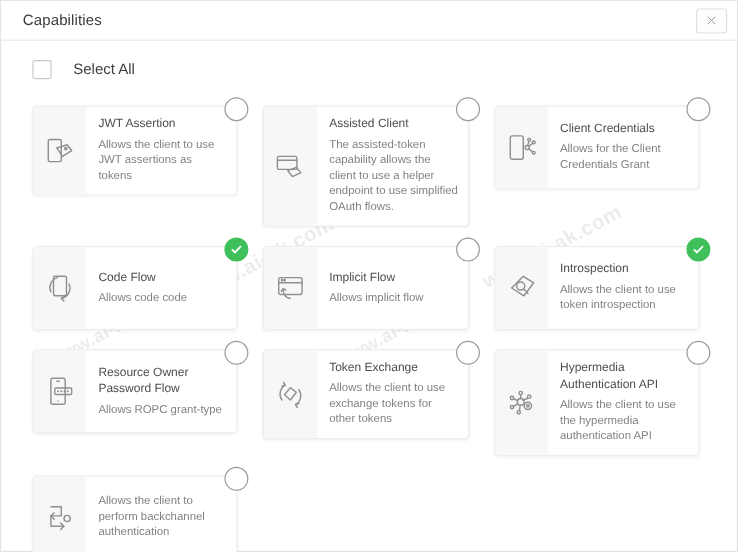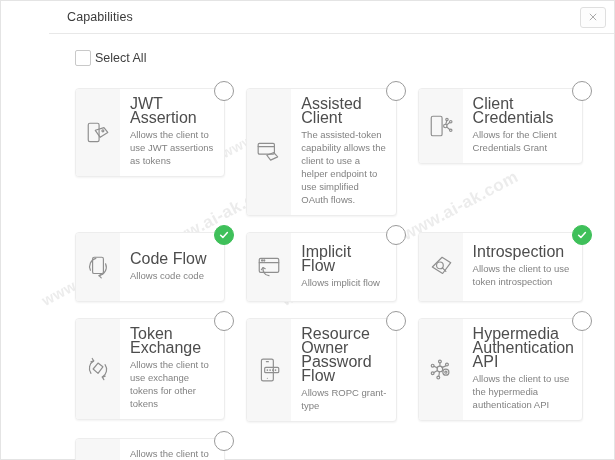--- a/index.html
+++ b/index.html
@@ -44,21 +44,20 @@
 
   
   .dialog {
     width: 615px;
     height: 460px;
     background: #ffffff;
     display: flex;
     flex-direction: column;
     position: relative;
     border: 1px solid #e4e4e4;
-    padding-left: 48px;
   }
 
   .dialog-header {
     height: 33px;
     min-height: 33px;
     border-bottom: 1px solid #e8e8e8;
     display: flex;
     align-items: center;
     padding: 0 8px 0 18px;
     background: #ffffff;
@@ -87,21 +86,21 @@
   .dialog-body {
     flex: 1;
     padding: 13px 16px 0 16px;
     position: relative;
     z-index: 10;
   }
 
   .select-all-row {
     display: flex;
     align-items: center;
-    gap: 4px;
+    gap: 18px;
     padding-left: 10px;
     margin-bottom: 12px;
     height: 22px;
   }
   .checkbox {
     width: 16px;
     height: 16px;
     border: 1px solid #c9c9c9;
     border-radius: 2px;
     background: #fff;
@@ -163,21 +162,21 @@
   }
 
   .card-text {
     flex: 1;
     padding: 8px 8px 9px 10px;
     display: flex;
     flex-direction: column;
     justify-content: center;
   }
   .card-title {
-    font-size: 16px;
+    font-size: 10px;
     color: #4d4d4d;
     line-height: 14px;
     margin-bottom: 3px;
     font-weight: 400;
   }
   .card-desc {
     font-size: 9.5px;
     color: #828282;
     line-height: 13px;
   }
@@ -350,49 +349,49 @@
           <svg viewBox="0 0 16 16">
             <path d="M3.5 8.3 L6.5 11.2 L12.5 4.8"></path>
           </svg>
         </div>
       </div>
 
       <div class="card-slot">
         <div class="card">
           <div class="card-icon-pane">
             <svg viewBox="0 0 24 24">
+              <rect x="5" y="2" width="11" height="20" rx="1.5"></rect>
+              <rect x="8" y="9.5" width="13" height="5" rx="1"></rect>
+              <path d="M10.5 12 L10.5 12.05 M13 12 L13 12.05 M15.5 12 L15.5 12.05 M18 12 L18 12.05" stroke-width="1.6"></path>
+              <path d="M9.6 4.3 L11.4 4.3"></path>
+              <circle cx="10.5" cy="19.6" r="0.55" fill="#8f8f8f" stroke="none"></circle>
+            </svg>
+          </div>
+          <div class="card-text">
+            <div class="card-title">Resource Owner Password Flow</div>
+            <div class="card-desc">Allows ROPC grant-type</div>
+          </div>
+        </div>
+        <div class="select-circle"></div>
+      </div>
+
+      <div class="card-slot">
+        <div class="card">
+          <div class="card-icon-pane">
+            <svg viewBox="0 0 24 24">
               <path d="M7.5 12 L12 6.5 L16.5 10 L12 16 Z"></path>
               <path d="M18.5 8 A8 8 0 0 1 16 19.5"></path>
               <path d="M5.5 16 A8 8 0 0 1 8 4.5"></path>
               <path d="M16 19.5 L18.6 18.6 M16 19.5 L17.4 21.8"></path>
               <path d="M8 4.5 L5.5 5.3 M8 4.5 L6.7 2.3"></path>
             </svg>
           </div>
           <div class="card-text">
             <div class="card-title">Token Exchange</div>
             <div class="card-desc">Allows the client to use exchange tokens for other tokens</div>
-          </div>
-        </div>
-        <div class="select-circle"></div>
-      </div>
-
-      <div class="card-slot">
-        <div class="card">
-          <div class="card-icon-pane">
-            <svg viewBox="0 0 24 24">
-              <rect x="5" y="2" width="11" height="20" rx="1.5"></rect>
-              <rect x="8" y="9.5" width="13" height="5" rx="1"></rect>
-              <path d="M10.5 12 L10.5 12.05 M13 12 L13 12.05 M15.5 12 L15.5 12.05 M18 12 L18 12.05" stroke-width="1.6"></path>
-              <path d="M9.6 4.3 L11.4 4.3"></path>
-              <circle cx="10.5" cy="19.6" r="0.55" fill="#8f8f8f" stroke="none"></circle>
-            </svg>
-          </div>
-          <div class="card-text">
-            <div class="card-title">Resource Owner Password Flow</div>
-            <div class="card-desc">Allows ROPC grant-type</div>
           </div>
         </div>
         <div class="select-circle"></div>
       </div>
 
       <div class="card-slot">
         <div class="card">
           <div class="card-icon-pane">
             <svg viewBox="0 0 24 24">
               <circle cx="11" cy="11" r="2.6"></circle>

